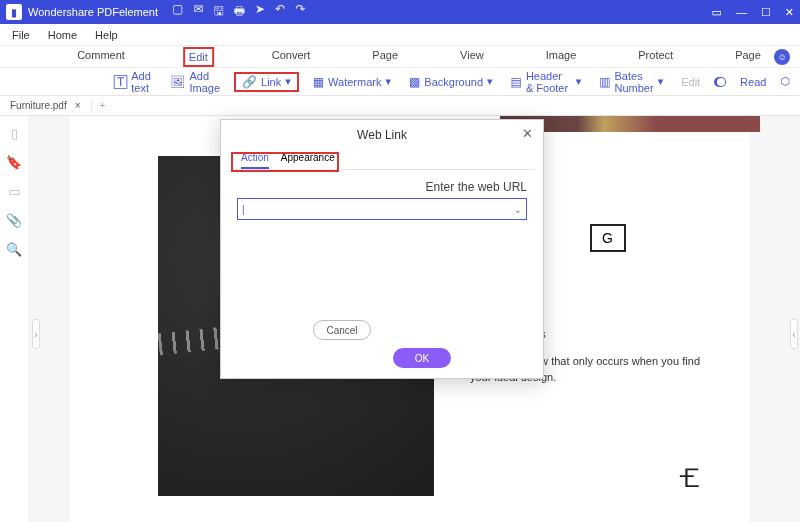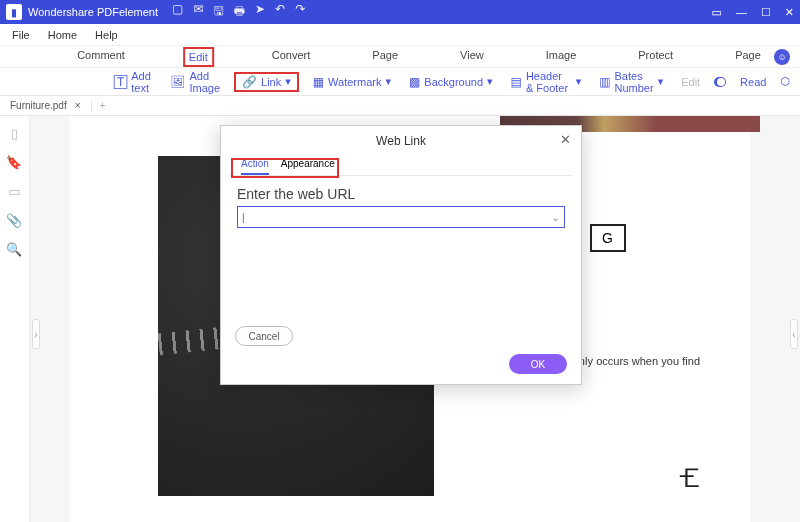--- a/index.html
+++ b/index.html
@@ -47,32 +47,32 @@
 .rtext { position: absolute; left: 400px; top: 210px; width: 230px; font-size: 11px; color: #333; line-height: 1.5; }
 .rtext p { margin-bottom: 10px; text-align: justify; }
 .livebox { position: absolute; left: 520px; top: 108px; border: 2px solid #222; padding: 4px 10px; font-size: 14px; letter-spacing: 1px; }
 
 .chair { position: absolute; right: 50px; bottom: 20px; font-size: 26px; color: #222; }
 
 .handleL, .handleR { position: absolute; top: 50%; width: 8px; height: 30px; background: #fff; border: 1px solid #ddd; border-radius: 3px; font-size: 10px; color: #999; display: flex; align-items: center; justify-content: center; }
 .handleL { left: 2px; }
 .handleR { right: 2px; }
 
-.dialog { position: absolute; left: 220px; top: 125px; width: 362px; height: 260px; background: #fff; border: 1px solid #ccc; box-shadow: 0 4px 20px rgba(0,0,0,.2); display: flex; flex-direction: column; }
+.dialog { position: absolute; left: 220px; top: 119px; width: 324px; height: 260px; background: #fff; border: 1px solid #ccc; box-shadow: 0 4px 20px rgba(0,0,0,.2); display: flex; flex-direction: column; }
 .dialog .dtitle { font-size: 12px; text-align: center; padding: 8px 0 4px; color: #333; position: relative; }
 .dialog .dclose { position: absolute; right: 10px; top: 6px; cursor: pointer; font-size: 13px; color: #666; }
 .dialog .tabs { display: flex; gap: 12px; padding: 6px 12px 0; border-bottom: 1px solid #e8e8e8; font-size: 10px; margin: 0 8px; }
 .dialog .tabs span { cursor: pointer; padding-bottom: 4px; }
 .dialog .tabs .active { color: #4a58dd; border-bottom: 2px solid #4a58dd; }
 .dialog .hl { border: 2px solid #d33; position: absolute; left: 10px; top: 32px; width: 108px; height: 20px; pointer-events: none; }
 .dialog .body { flex: 1; padding: 10px 16px; }
-.dialog .lbl { font-size: 14px; color: #444; }
+.dialog .lbl { font-size: 12px; color: #444; text-align: right; }
 .dialog .urlbox { width: 100%; height: 22px; border: 1.5px solid #4a58dd; margin-top: 4px; display: flex; align-items: center; padding: 0 4px; font-size: 10px; color: #4a58dd; }
 .dialog .urlbox .caret { margin-left: auto; color: #888; font-size: 10px; }
-.dialog .footer { display: flex; justify-content: space-between; gap: 22px; padding: 10px 14px; }
+.dialog .footer { display: flex; justify-content: center; gap: 22px; padding: 10px 14px; }
 .dialog .btn { width: 58px; height: 20px; border-radius: 10px; font-size: 10px; display: flex; align-items: center; justify-content: center; cursor: pointer; }
 .dialog .btn.cancel { border: 1px solid #bbb; color: #555; background: #fff; }
 .dialog .btn.ok { background: #8b5cf6; color: #fff; margin-top: 28px; }
 </style>
 </head>
 <body>
 
 <div class="titlebar">
   <div class="logo">▮</div>
   <span>Wondershare PDFelement</span>

